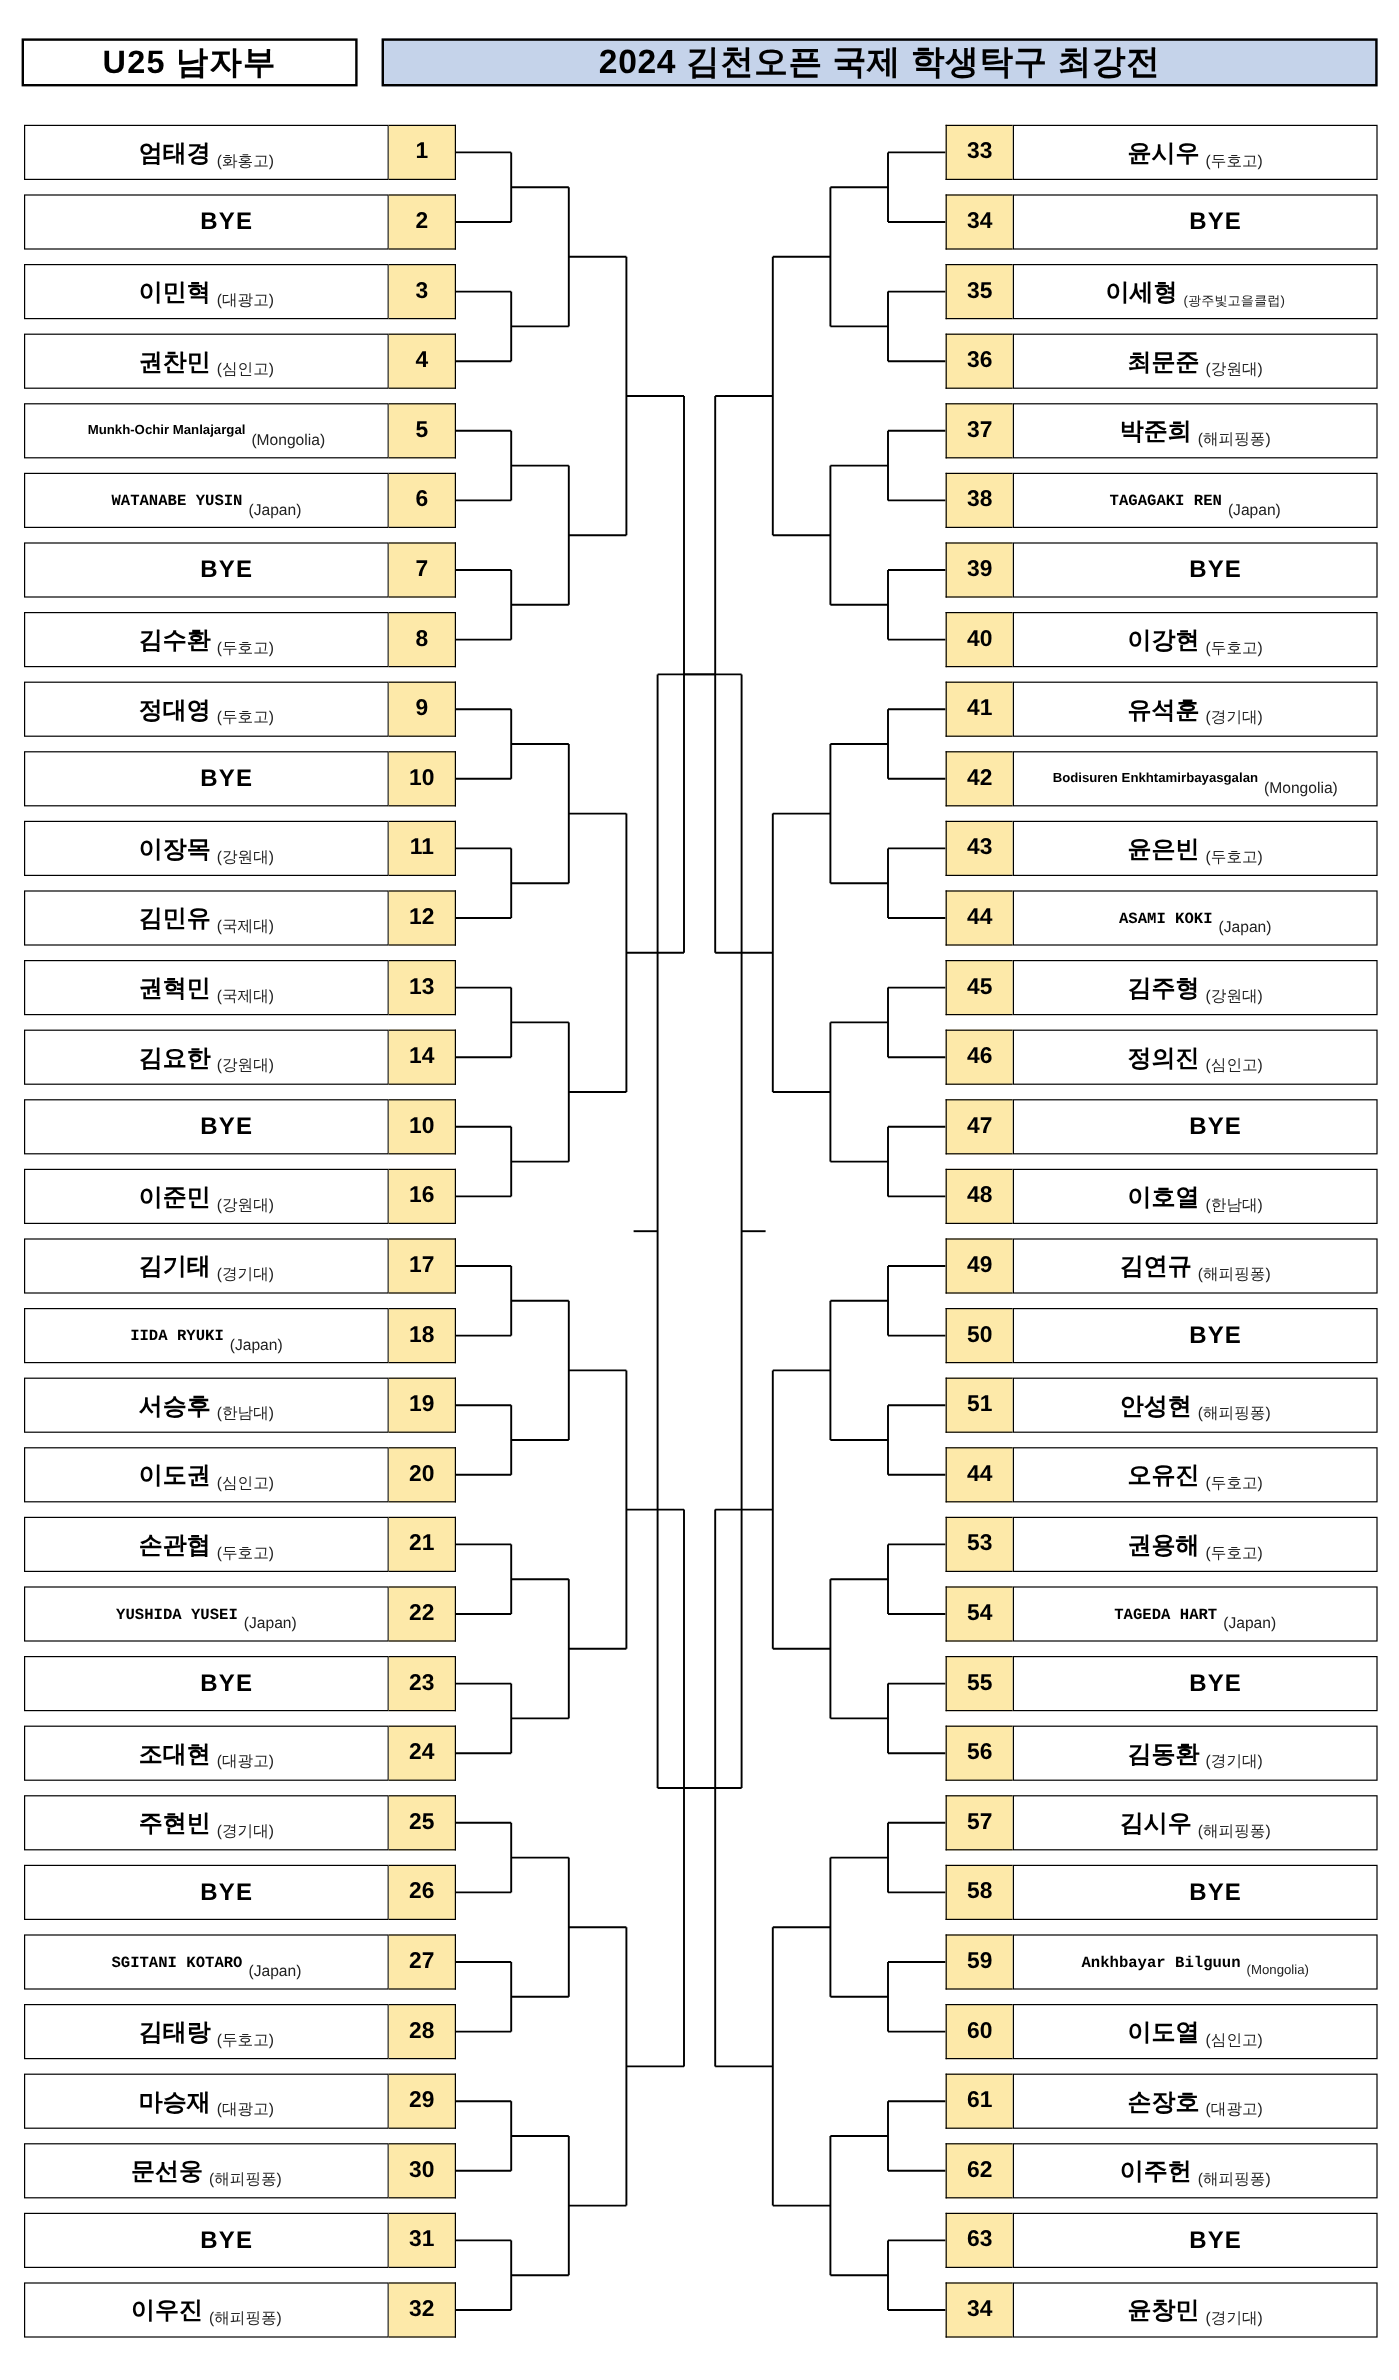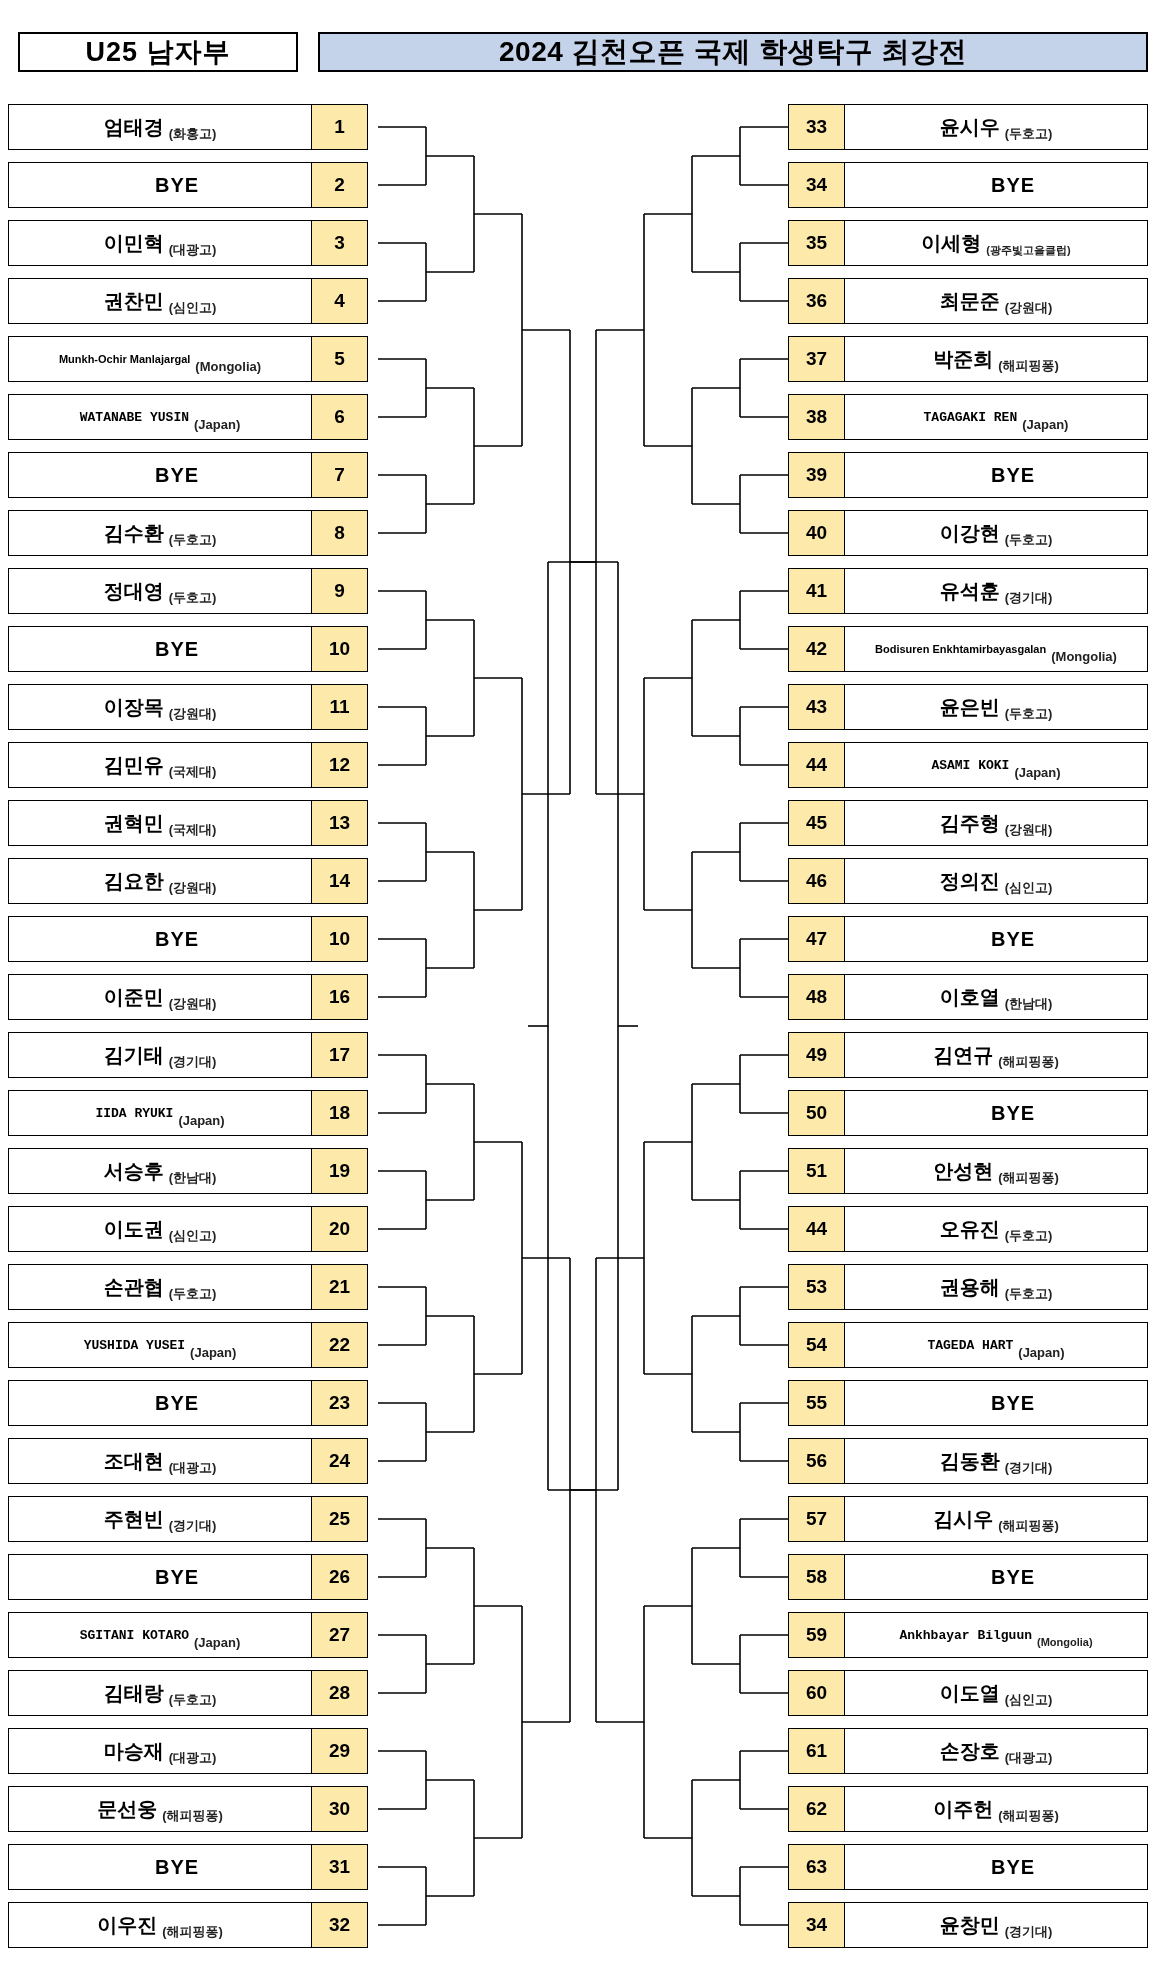--- a/index.html
+++ b/index.html
@@ -59,21 +59,21 @@
     left: 0;
     width: 1166px;
     height: 1870px;
   }
 
   .side {
     position: absolute;
     top: 0;
     width: 360px;
   }
-  .side-left { left: 8px; }
+  .side-left { left: 20px; }
   .side-right { left: 788px; }
 
   .row {
     position: relative;
     height: 46px;
     margin-bottom: 12px;
     display: flex;
     align-items: stretch;
   }
   .row:last-child { margin-bottom: 0; }
@@ -105,21 +105,21 @@
   .pname {
     font-size: 20px;
     font-weight: bold;
     color: #000;
   }
   .pname.small { font-size: 13px; font-family: Liberation Mono, monospace; }
   .pname.xsmall { font-size: 11px; }
   .pname.bye { font-size: 20px; font-weight: bold; letter-spacing: 1px; margin-left: 34px; }
   .paff {
     font-size: 13px;
-    font-weight: bold;
+    font-weight: normal;
     color: #222;
     margin-left: 5px;
     margin-top: 14px;
   }
   .paff.tiny { font-size: 11px; }
 
   
   .lines {
     position: absolute;
     top: 0; left: 0;

